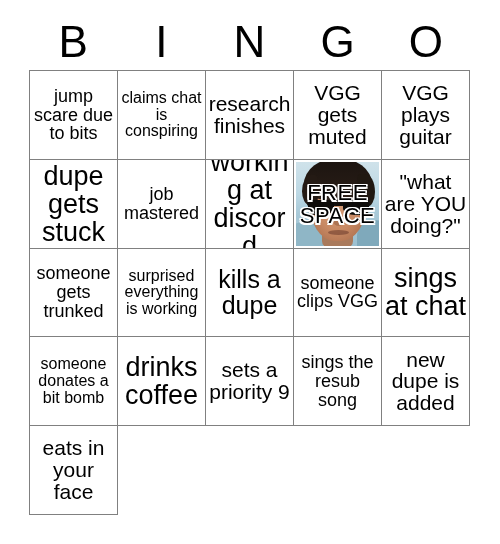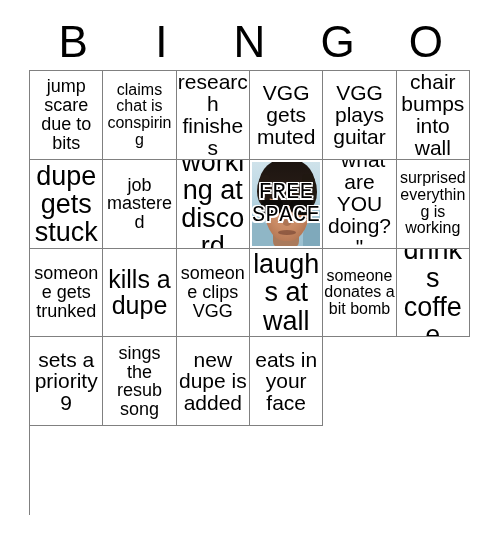--- a/index.html
+++ b/index.html
@@ -44,21 +44,21 @@
   }
 
   
   #grid {
     position: absolute;
     left: 29px;
     top: 70px;
     width: 441px;
     height: 445px;
     display: grid;
-    grid-template-columns: repeat(6, 1fr);
+    grid-template-columns: repeat(5, 1fr);
     grid-template-rows: repeat(5, 1fr);
     border-top: 1px solid #808080;
     border-left: 1px solid #808080;
     box-sizing: border-box;
     background: #ffffff;
   }
   .cell {
     border-right: 1px solid #808080;
     border-bottom: 1px solid #808080;
     box-sizing: border-box;
@@ -229,21 +229,21 @@
     position: absolute;
     inset: 0;
     display: flex;
     flex-direction: column;
     align-items: center;
     justify-content: center;
     pointer-events: none;
   }
   .fp-label span {
     display: block;
-    font-family: Liberation Mono, monospace;
+    font-family: Liberation Sans, sans-serif;
     font-size: 22px;
     line-height: 23px;
     font-weight: 400;
     letter-spacing: 0.5px;
     color: #000000;
     text-shadow:
       -1.5px -1.5px 0 #ffffff,
        1.5px -1.5px 0 #ffffff,
       -1.5px  1.5px 0 #ffffff,
        1.5px  1.5px 0 #ffffff,
@@ -274,23 +274,20 @@
         <span class="cell-text fs-s">claims chat is conspiring</span>
       </div>
       <div class="cell">
         <span class="cell-text fs-l">research finishes</span>
       </div>
       <div class="cell">
         <span class="cell-text fs-l">VGG gets muted</span>
       </div>
       <div class="cell">
         <span class="cell-text fs-l">VGG plays guitar</span>
-      </div>
-      <div class="cell">
-        <span class="cell-text fs-l">chair bumps into wall</span>
       </div>
       <div class="cell">
         <span class="cell-text fs-xl">dupe gets stuck</span>
       </div>
       <div class="cell">
         <span class="cell-text fs-m">job mastered</span>
       </div>
       <div class="cell">
         <span class="cell-text fs-xl">working at discord</span>
       </div>
@@ -312,33 +309,33 @@
           <div class="fp-label">
             <span>FREE</span>
             <span>SPACE</span>
           </div>
         </div>
       </div>
       <div class="cell">
         <span class="cell-text fs-l">"what are YOU doing?"</span>
       </div>
       <div class="cell">
+        <span class="cell-text fs-m">someone gets trunked</span>
+      </div>
+      <div class="cell">
         <span class="cell-text fs-s">surprised everything is working</span>
       </div>
       <div class="cell">
-        <span class="cell-text fs-m">someone gets trunked</span>
-      </div>
-      <div class="cell">
         <span class="cell-text fs-xxl">kills a dupe</span>
       </div>
       <div class="cell">
         <span class="cell-text fs-m">someone clips VGG</span>
       </div>
       <div class="cell">
-        <span class="cell-text fs-xl">laughs at wall</span>
+        <span class="cell-text fs-xl">sings at chat</span>
       </div>
       <div class="cell">
         <span class="cell-text fs-s">someone donates a bit bomb</span>
       </div>
       <div class="cell">
         <span class="cell-text fs-xl">drinks coffee</span>
       </div>
       <div class="cell">
         <span class="cell-text fs-l">sets a priority 9</span>
       </div>

